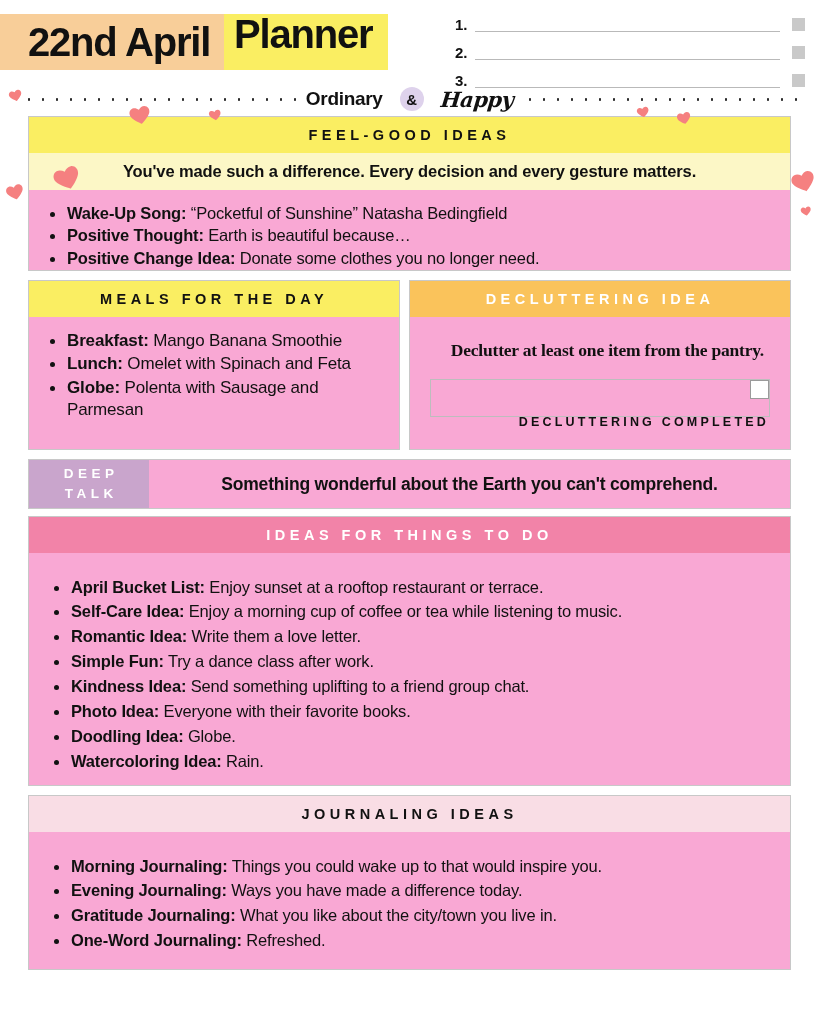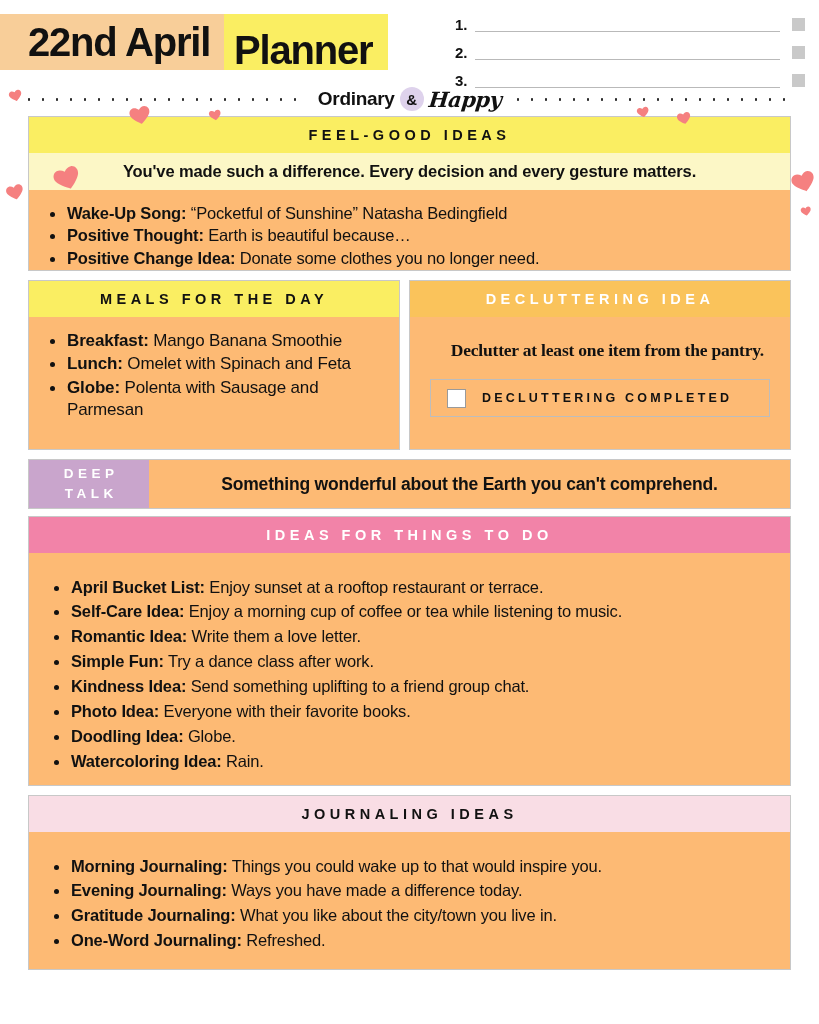--- a/index.html
+++ b/index.html
@@ -31,21 +31,21 @@
     display: flex;
     align-items: stretch;
   }
   .title-date {
     background: #F8CE99;
     display: flex; align-items: center;
     padding: 0 14px 0 28px;
   }
   .title-word {
     background: #FAEE62;
-    display: flex; align-items: flex-end;
+    display: flex; align-items: flex-start;
     padding: 0 16px 0 10px;
   }
   .title-date span, .title-word span {
     font-size: 40px;
     font-weight: 800;
     letter-spacing: -1.2px;
     color: #111;
     font-family: Liberation Sans, sans-serif;
     line-height: 1;
   }
@@ -97,21 +97,21 @@
     background-image: radial-gradient(circle, #2b2b2b 1.1px, transparent 1.2px);
     background-size: 14px 3px;
     background-repeat: repeat-x;
     background-position: left center;
   }
   .dots.left { margin-left: 22px; }
   .dots.right { margin-right: 22px; }
   .brand {
     display: flex;
     align-items: center;
-    gap: 5px;
+    gap: 17px;
     padding: 0 10px;
     white-space: nowrap;
   }
   .brand-ordinary {
     font-size: 19px;
     font-weight: 800;
     letter-spacing: -0.3px;
     color: #111;
   }
   .brand-amp {
@@ -136,21 +136,21 @@
     position: absolute;
     transform: rotate(-18deg);
     pointer-events: none;
     z-index: 5;
   }
   .heart svg { display: block; }
 
   
   .card {
     position: absolute;
-    background: #fdba74;
+    background: #f9a8d4;
     border: 1.5px solid #c8c8c8;
     z-index: 3;
   }
 
   .band {
     font-weight: 800;
     text-align: center;
     letter-spacing: 4.5px;
     font-size: 14.5px;
     line-height: 1;
@@ -211,23 +211,24 @@
     line-height: 1.3;
     padding: 22px 26px 18px;
     letter-spacing: -0.2px;
     font-family: Liberation Serif, serif;
   }
   .declutter-check {
     margin: 0 20px 16px;
     border: 1.5px solid #bdbdbd;
     height: 38px;
     display: flex;
-    align-items: center;
-    padding-left: 16px;
+    align-items: flex-end;
+    padding-left: 10px;
     gap: 16px;
+    flex-direction: column;
   }
   .check-square {
     width: 19px; height: 19px;
     border: 1.5px solid #9a9a9a;
     background: #fff;
     flex: 0 0 auto;
   }
   .check-label {
     font-size: 12.5px;
     font-weight: 800;

